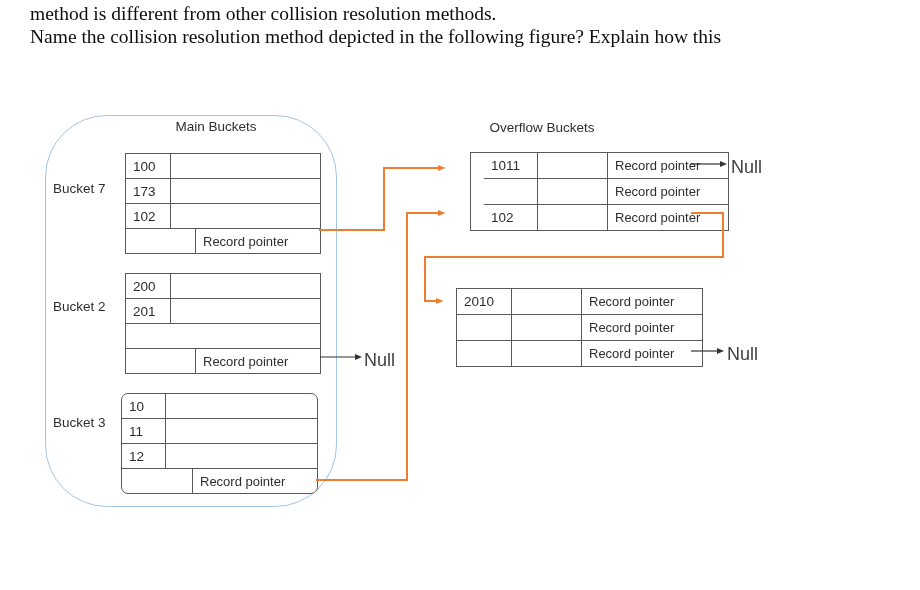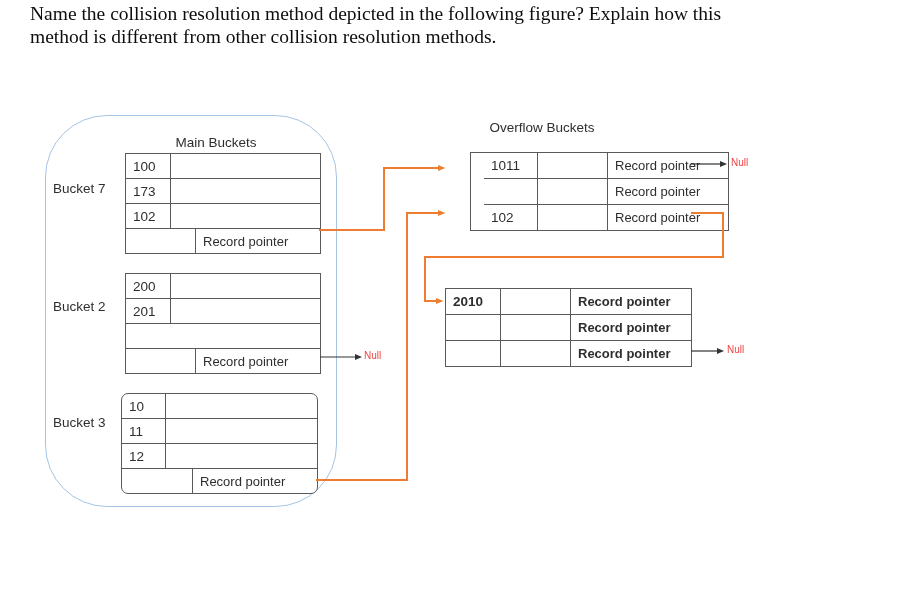--- a/index.html
+++ b/index.html
@@ -14,21 +14,21 @@
   }
   .q-line { white-space:nowrap; }
 
   .container-outline {
     position:absolute; left:45px; top:115px; width:292px; height:392px;
     border:1.4px solid #a5c4e4; border-radius:62px; box-sizing:border-box;
   }
   .section-title {
     position:absolute; font-size:13.5px; color:#2e2e2e; text-align:center; width:140px;
   }
-  .main-title { left:146px; top:135px; }
+  .main-title { left:146px; top:119px; }
   .overflow-title { left:472px; top:120px; }
   .bucket-label { position:absolute; font-size:13.5px; color:#2e2e2e; }
   .bl-1 { left:53px; top:181px; }
   .bl-2 { left:53px; top:299px; }
   .bl-3 { left:53px; top:415px; }
 
   .tbl { position:absolute; border:1px solid #595959; background:#fff; }
   .tr { display:flex; height:24px; border-top:1px solid #595959; }
   .tbl .tr:first-child { border-top:none;justify-content:center; }
   .tr25 { height:25px; }
@@ -37,40 +37,40 @@
     font-size:13.5px; color:#2e2e2e; box-sizing:border-box; overflow:hidden; white-space:nowrap;
   }
   .div-r { border-right:1px solid #595959; }
   .grow { flex:1; }
   .rp-text { font-size:13px; }
 
   .t-b1 { left:125px; top:153px; width:194px; }
   .t-b2 { left:125px; top:273px; width:194px; }
   .t-b3 { left:121px; top:393px; width:195px;border-radius:7px; }
   .t-o1 { left:470px; top:152px; width:244px;padding-left:13px; }
-  .t-o2 { left:445px; top:288px; width:245px;font-weight:bold; }
+  .t-o2 { left:456px; top:288px; width:245px; }
 
   .w45 { width:45px; } .w44 { width:44px; }
   .w70 { width:70px; } .w71 { width:71px; }
   .w54 { width:54px; } .w55 { width:55px; }
 
   .connector-layer { position:absolute; left:0; top:0; pointer-events:none; }
-  .null-label { position:absolute; font-size:10px; color:#ef4444; }
+  .null-label { position:absolute; font-size:18px; color:#404040; }
   .nl-1 { left:731px; top:157px; }
   .nl-2 { left:364px; top:350px; }
   .nl-3 { left:727px; top:344px; }
 </style>
 </head>
 <body>
 
 <div class="page">
 
   <div class="question">
+    <div class="q-line">method is different from other collision resolution methods.</div>
     <div class="q-line">Name the collision resolution method depicted in the following figure? Explain how this</div>
-    <div class="q-line">method is different from other collision resolution methods.</div>
   </div>
 
   <div class="container-outline"></div>
 
   <div class="section-title main-title">Main Buckets</div>
   <div class="section-title overflow-title">Overflow Buckets</div>
 
   <div class="bucket-label bl-1">Bucket 7</div>
   <div class="bucket-label bl-2">Bucket 2</div>
   <div class="bucket-label bl-3">Bucket 3</div>

